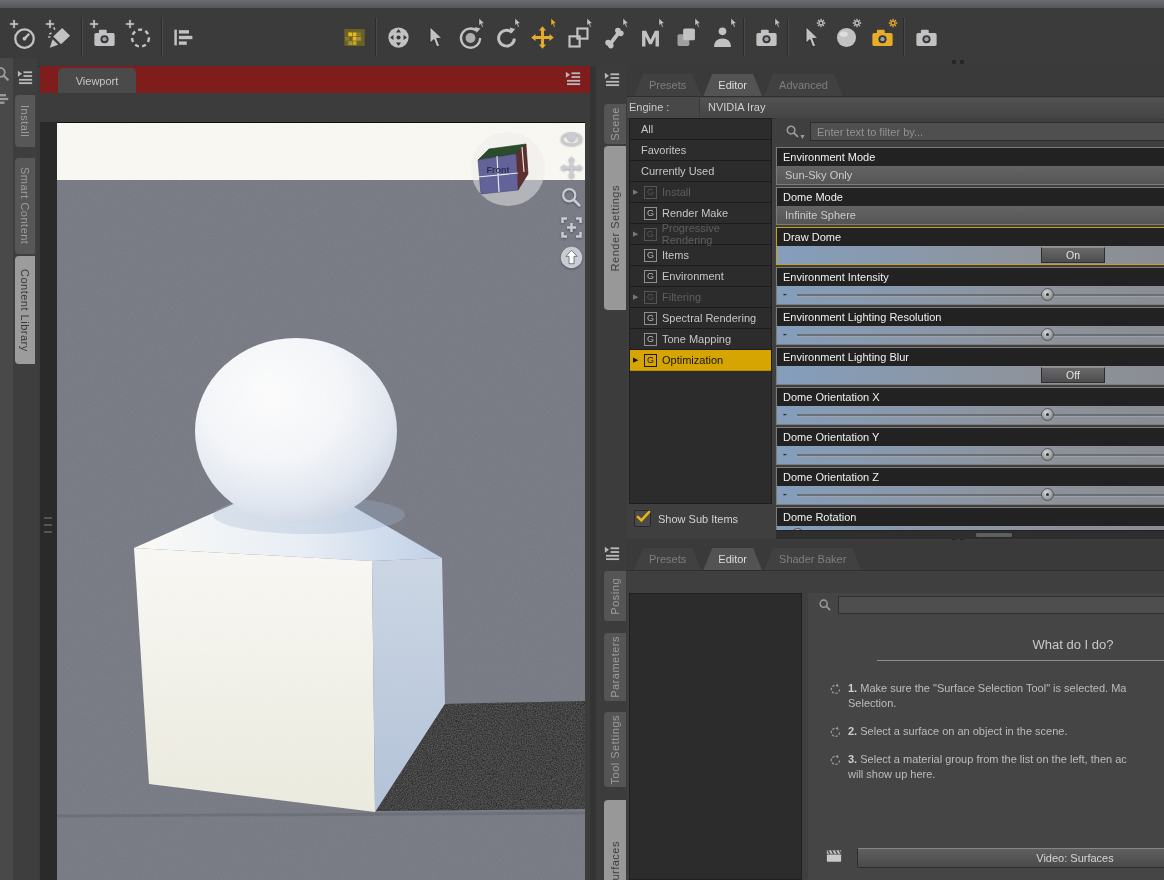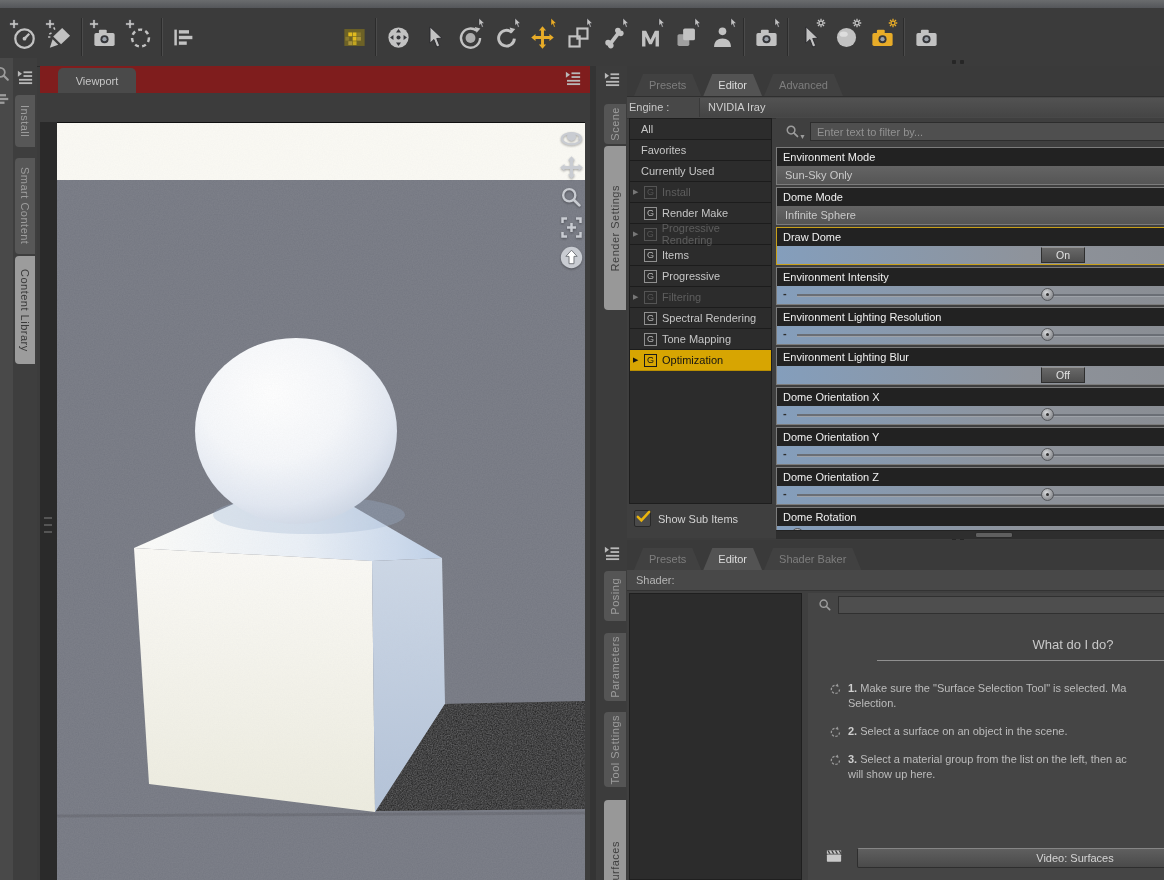--- a/index.html
+++ b/index.html
@@ -85,21 +85,21 @@
   .filtrow .magarr{position:absolute;left:23px;top:15px;font-size:7px;color:#9c9c9c}
   .filtin{position:absolute;left:34px;top:4px;width:516px;height:19px;background:#4f4f4f;border:1px solid #2d2d2d;
           color:#b5b5b5;padding:0 6px;font:inherit;box-sizing:border-box}
   .filtin::placeholder{color:#929292}
   .pgroup{position:relative;height:38px;border:1px solid #7c7c7c;margin-bottom:2px;box-sizing:border-box;background:#222}
   .pgroup.sel{border-color:#c8a01a}
   .plab{height:18px;line-height:18px;background:#222;color:#f0f0f0;padding-left:6px}
   .pctrl{height:18px;position:relative}
   .pdrop{background:linear-gradient(#646464,#555);line-height:18px;padding-left:8px;color:#c9c9c9;height:100%}
   .ptog,.pslid{height:100%;background:linear-gradient(90deg,#849ebc,#8e939b 45%,#85878b);position:relative}
-  .togbtn{position:absolute;left:264px;top:1px;width:44px;height:16px;background:linear-gradient(#686868,#4e4e4e);
+  .togbtn{position:absolute;left:264px;top:1px;width:64px;height:16px;background:linear-gradient(#686868,#4e4e4e);
           border:1px solid #2e2e2e;border-top-color:#909090;color:#e2e2e2;text-align:center;line-height:14px;
           font-size:10.5px;box-sizing:border-box}
   .minus{position:absolute;left:6px;top:1px;color:#2e2e2e;font-weight:bold}
   .strack{position:absolute;left:20px;right:6px;top:8px;height:2px;background:#6a6e75;border-bottom:1px solid #9ea2a8}
   .knob{position:absolute;top:2px;width:13px;height:13px;border-radius:50%;border:1px solid #55575b;box-sizing:border-box;
         background:radial-gradient(circle at 40% 35%,#d9dadc,#97999d 60%,#74767a)}
   .knob::after{content:"";position:absolute;left:4px;top:4px;width:3px;height:3px;border-radius:50%;background:#333}
   .hscroll{position:absolute;left:149px;top:464px;width:388px;height:8px;background:#2e2e2e;border-top:1px solid #222}
   .hhandle{position:absolute;left:199px;top:1px;width:38px;height:6px;background:#5f5f5f;border:1px solid #2a2a2a;border-radius:2px;box-sizing:border-box}
   .sdots{position:absolute;width:4px;height:4px;background:#262626;border-radius:1px;box-shadow:8px 0 0 #262626}
@@ -522,20 +522,30 @@
       <ellipse cx="252" cy="392" rx="96" ry="19" fill="#9db2d2" opacity="0.3"></ellipse>
       <polygon points="77,425 315,438 318,689 92,661" fill="url(#gFront)"></polygon>
       <polygon points="315,438 385,435 388,581 318,689" fill="url(#gRight)"></polygon>
       <polygon points="388,581 528,578 528,686 319,688" fill="#101010"></polygon>
       <polygon points="388,581 528,578 528,686 319,688" fill="#777777" filter="url(#grain)" opacity="0.5"></polygon>
       <ellipse cx="239" cy="308" rx="101" ry="93" fill="url(#gSph)"></ellipse>
       <rect x="0" y="0" width="528" height="758" fill="#888888" filter="url(#grain)" opacity="0.14"></rect>
     </svg>
   </div>
 
+  <div class="abs gizmo">
+    <svg viewBox="0 0 88 82" style="width:100%;height:100%">
+      <circle cx="44" cy="41" r="37" fill="#ececec" opacity="0.5"></circle>
+      <polygon points="14,32 52,26 62,16 25,21" fill="#2b4b2d" stroke="#1c301d" stroke-width="0.6"></polygon>
+      <polygon points="52,26 62,16 64,46 54,62" fill="#5d2f2f" stroke="#3c1f1f" stroke-width="0.6"></polygon>
+      <polygon points="14,32 52,26 54,62 17,66" fill="#63639a" stroke="#45456e" stroke-width="0.6"></polygon>
+      <path d="M33 28 L35 64 M14 49 L54 45 M58 19 L60 44" stroke="#ffffff" stroke-width="1.2" opacity="0.85" fill="none"></path>
+    </svg>
+    <div class="gz-front">Front</div>
+  </div>
 
   <div class="abs vp-nav" id="vpnav">
       <div class="navbtn"><svg viewBox="0 0 24 24">
           <use href="#sym-orbit"></use>
         </svg></div>
       <div class="navbtn"><svg viewBox="0 0 24 24">
           <use href="#sym-move"></use>
         </svg></div>
       <div class="navbtn"><svg viewBox="0 0 24 24">
           <use href="#sym-magnifier"></use>
@@ -599,21 +609,21 @@
           <span>Progressive Rendering</span>
         </div>
         <div class="cat">
           <span class="arr"></span>
           <span class="gbox">G</span>
           <span>Items</span>
         </div>
         <div class="cat">
           <span class="arr"></span>
           <span class="gbox">G</span>
-          <span>Progressive</span>
+          <span>Environment</span>
         </div>
         <div class="cat disabled">
           <span class="arr">▶</span>
           <span class="gbox">G</span>
           <span>Filtering</span>
         </div>
         <div class="cat">
           <span class="arr"></span>
           <span class="gbox">G</span>
           <span>Spectral Rendering</span>
@@ -756,21 +766,20 @@
     </div>
   <div class="abs pane-btn" style="left:602px;top:544px"><svg>
         <use href="#sym-panemenu"></use>
       </svg></div>
   <div class="abs dockB">
     <div class="ptabbar" id="stabs">
         <div class="ptab">Presets</div>
         <div class="ptab active">Editor</div>
         <div class="ptab">Shader Baker</div>
       </div>
-    <div class="shadrow">Shader:</div>
     <div class="surflist"></div>
     <div class="surfcontent">
       <svg class="mag">
           <use href="#sym-magnifier"></use>
         </svg>
       <input class="surfin" style="">
       <div class="helptitle">What do I do?</div>
       <div class="helphr"></div>
       <div class="steps" id="steps">
           <div class="step">

